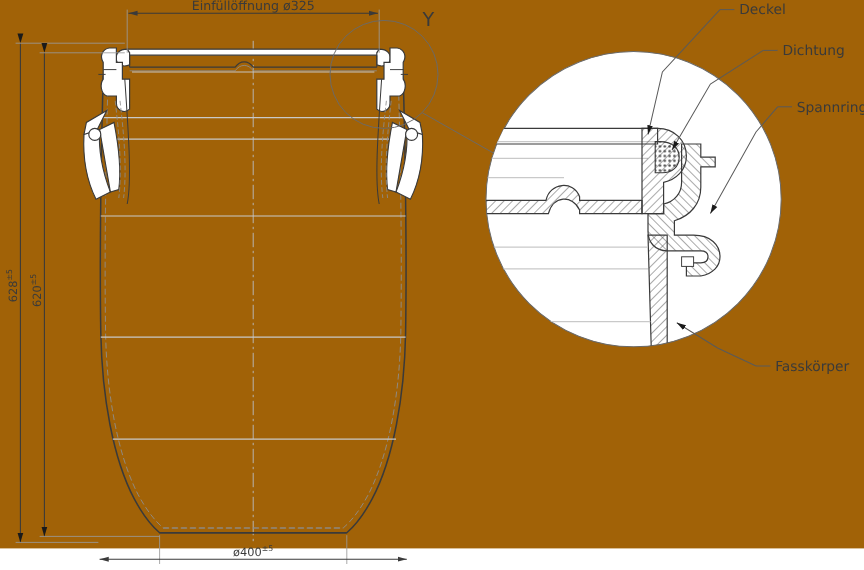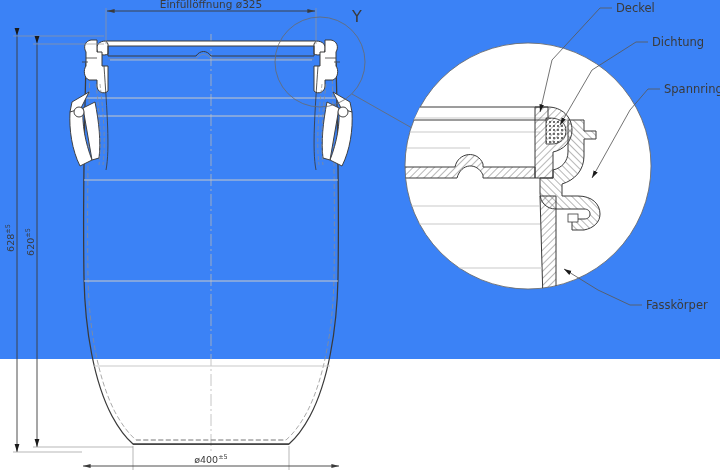--- a/index.html
+++ b/index.html
@@ -1,18 +1,18 @@
 <!DOCTYPE html>
 <html><head>
 <meta charset="utf-8">
 <style>
   html,body{margin:0;padding:0;background:#ffffff;}
   body{width:720px;height:475px;overflow:hidden;
        font-family:"DejaVu Sans","Liberation Sans",sans-serif;}
-  #stage{position:relative;width:720px;height:359px;background:#3b82f6;}
+  #stage{position:relative;width:720px;height:457px;background:#a16207;}
   svg{display:block;}
   .lbl{font-family:"DejaVu Sans","Liberation Sans",sans-serif;fill:#3a3a3a;}
 </style>
 </head>
 <body>
 
 <div id="stage">
 <svg width="720" height="475" viewBox="0 0 720 475">
 
   <defs>

